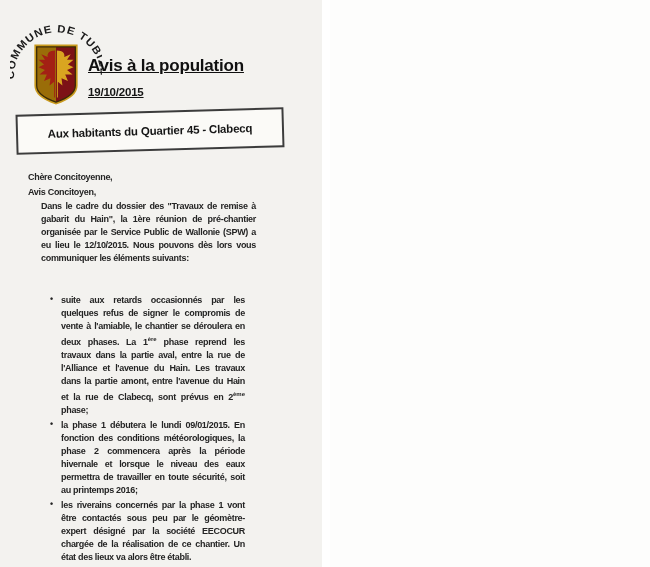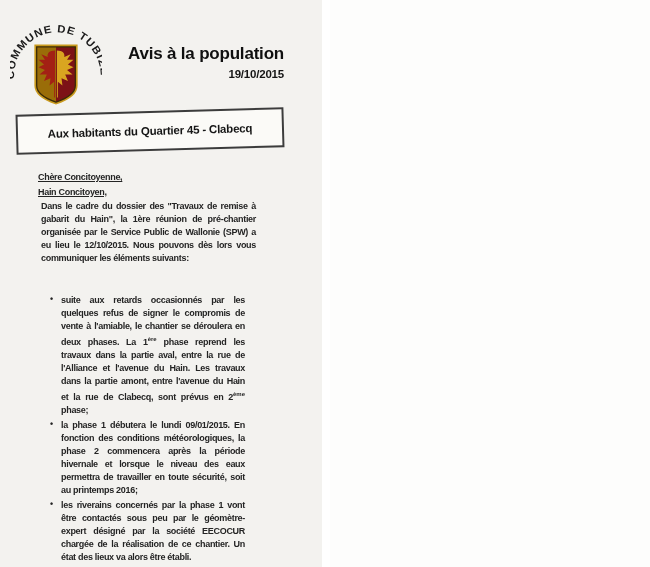--- a/index.html
+++ b/index.html
@@ -4,29 +4,29 @@
 <style>
   html,body{margin:0;padding:0;background:#ffffff;}
   .canvas{position:relative;width:650px;height:567px;background:#ffffff;overflow:hidden;
           font-family:"Liberation Sans","DejaVu Sans",sans-serif;}
   .page{position:absolute;top:0;height:567px;}
   .page-left{left:0;width:322px;background:#f3f2ef;}
   .page-right{left:330px;width:320px;background:#fdfdfc;}
 
   
   .emblem{position:absolute;left:10px;top:8px;width:92px;height:110px;}
-  .doc-title{position:absolute;left:88px;top:44px;width:196px;text-align:right;
-             font-size:17px;font-weight:bold;color:#101010;letter-spacing:-0.2px;}
-  .doc-date{font-size:11.5px;font-weight:bold;margin-top:4px;color:#151515;}
+  .doc-title{position:absolute;left:88px;top:56px;width:196px;text-align:left;
+             font-size:17px;font-weight:bold;color:#101010;letter-spacing:-0.2px;text-decoration:underline;}
+  .doc-date{font-size:11.5px;font-weight:bold;margin-top:10px;color:#151515;}
   .banner{position:absolute;left:16px;top:111px;width:264px;height:36px;
           border:2px solid #3c3c3c;background:#fbfaf7;transform:rotate(-1.6deg);
           display:flex;align-items:center;justify-content:center;}
   .banner span{font-size:11.5px;font-weight:bold;color:#161616;letter-spacing:-0.2px;}
   .left-body{font-size:9px;line-height:13px;letter-spacing:-0.3px;font-weight:600;color:#242424;}
-  .salutation{position:absolute;left:38px;top:170px;line-height:14.5px;text-decoration:underline;}
+  .salutation{position:absolute;left:28px;top:170px;line-height:14.5px;}
   .intro{position:absolute;left:41px;top:200px;width:215px;text-align:justify;}
   .blist{position:absolute;}
   .blist-left{left:49px;top:294px;width:196px;}
   .li{position:relative;padding-left:12px;margin-bottom:2px;text-align:justify;}
   .li .marker{position:absolute;left:1px;top:-1px;}
   sup{font-size:6px;letter-spacing:0;}
 </style>
 </head>
 <body>
 
@@ -63,21 +63,21 @@
       <div>Avis à la population</div>
       <div class="doc-date">19/10/2015</div>
     </div>
 
     <div class="banner">
       <span>Aux habitants du Quartier 45 - Clabecq</span>
     </div>
 
     <div class="salutation left-body">
       <div>Chère Concitoyenne,</div>
-      <div>Hain Concitoyen,</div>
+      <div>Avis Concitoyen,</div>
     </div>
 
     <div class="intro left-body">Dans le cadre du dossier des "Travaux de remise à gabarit du Hain", la 1ère réunion de pré-chantier organisée par le Service Public de Wallonie (SPW) a eu lieu le 12/10/2015. Nous pouvons dès lors vous communiquer les éléments suivants:</div>
 
     <div class="blist blist-left left-body">
       <div class="li">
         <span class="marker">•</span>
         <span><span>suite aux retards occasionnés par les quelques refus de signer le compromis de vente à l'amiable, le chantier se déroulera en deux phases. La 1</span><sup>ère</sup><span> phase reprend les travaux dans la partie aval, entre la rue de l'Alliance et l'avenue du Hain. Les travaux dans la partie amont, entre l'avenue du Hain et la rue de Clabecq, sont prévus en 2</span><sup>ème</sup><span> phase;</span></span>
       </div>
       <div class="li">

